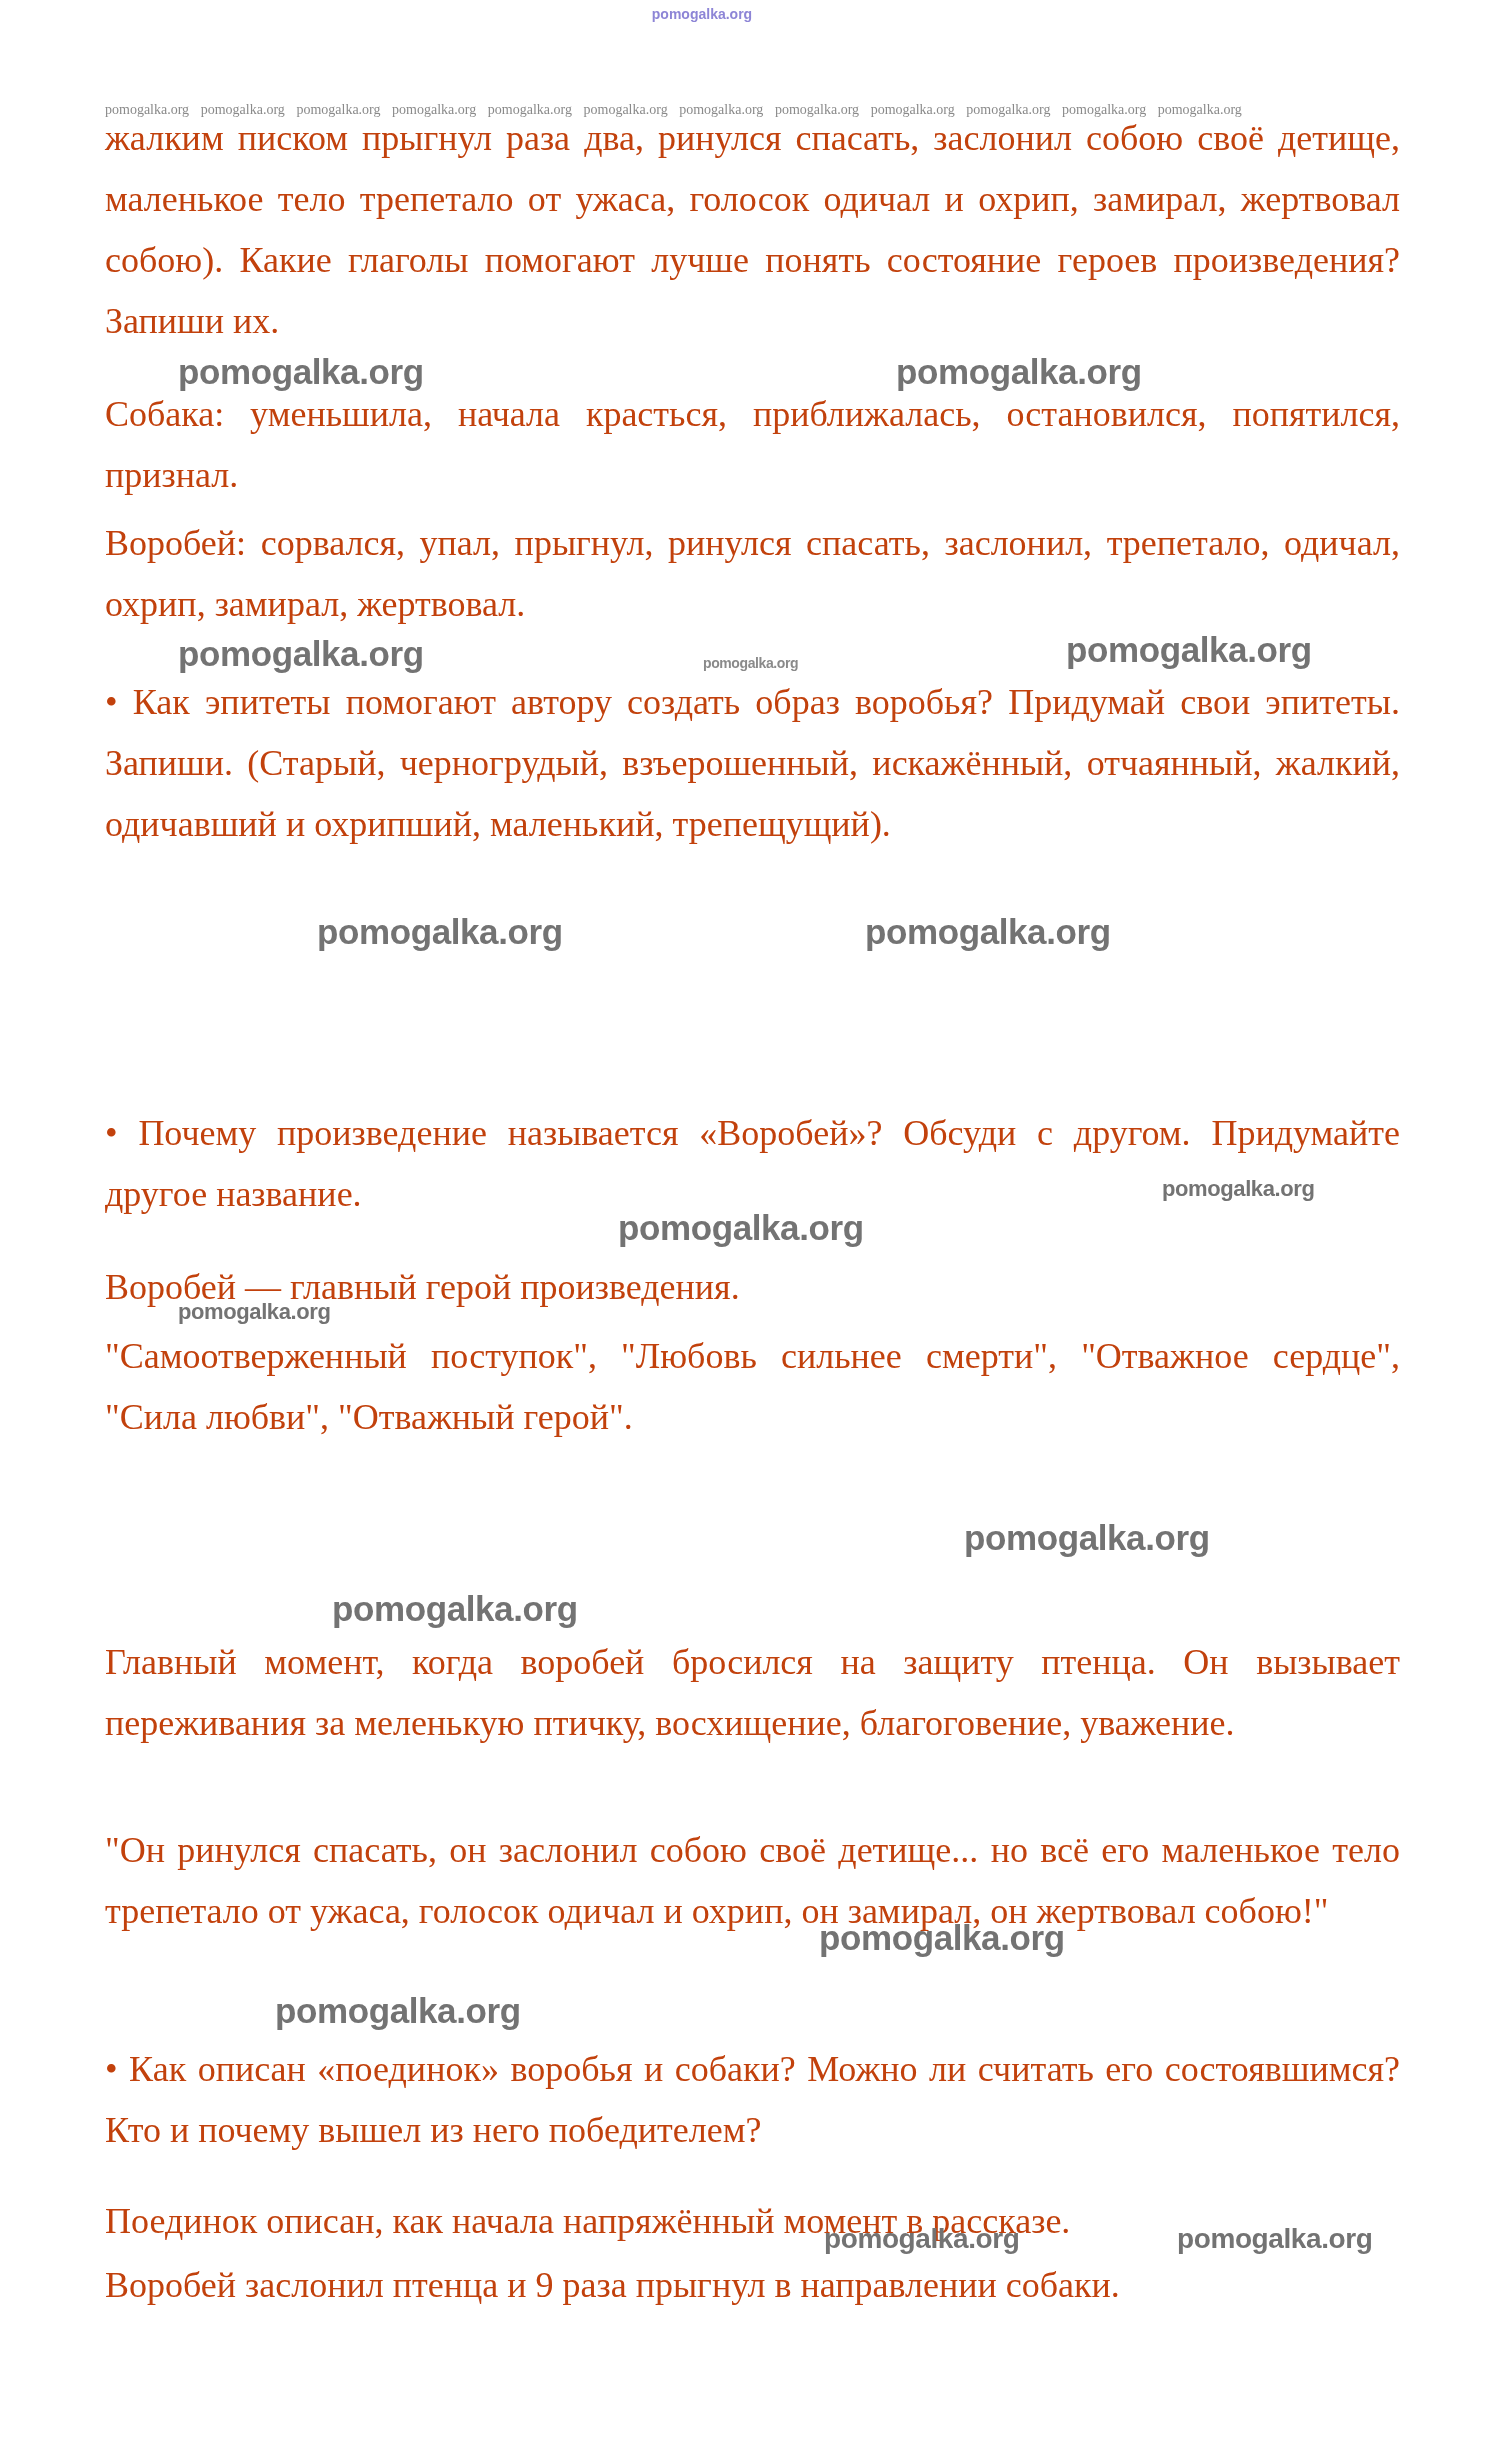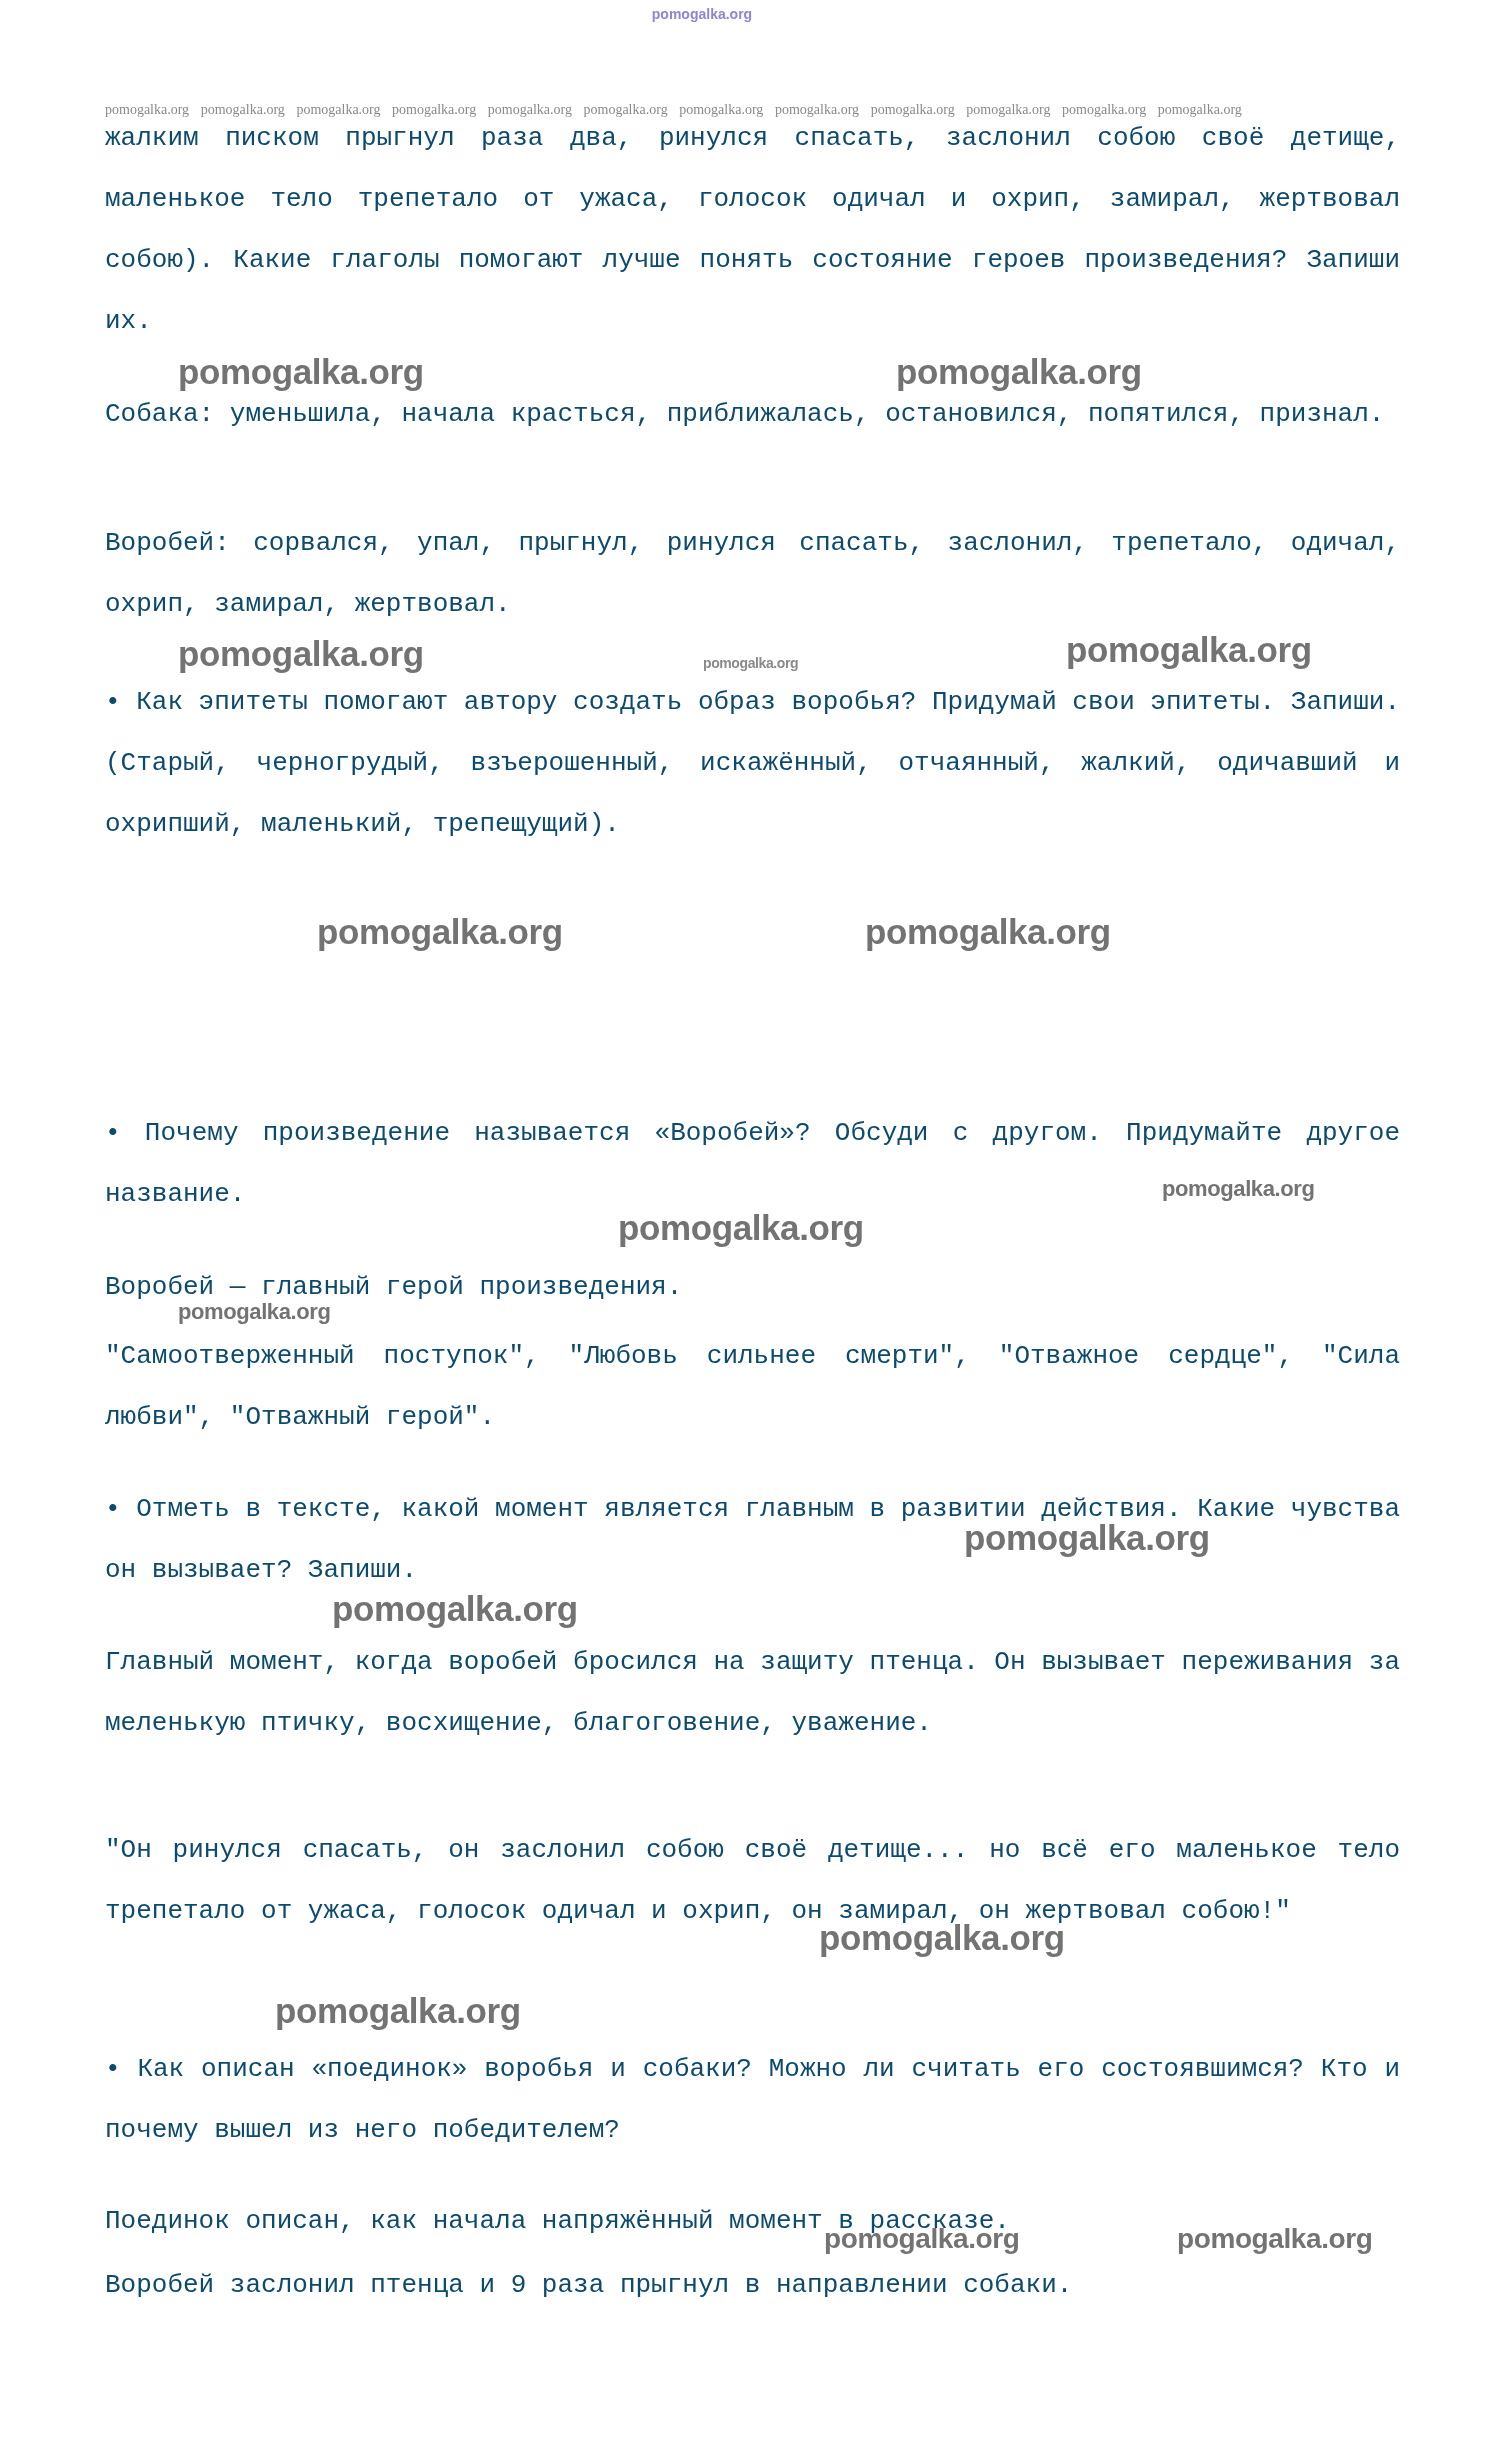--- a/index.html
+++ b/index.html
@@ -11,25 +11,25 @@
     position: relative;
     width: 1404px;
     height: 2438px;
     background: #ffffff;
     overflow: hidden;
   }
   .para {
     position: absolute;
     left: 105px;
     width: 1295px;
-    font-family: Liberation Mono, monospace;
-    font-size: 26px;
+    font-family: Liberation Serif, serif;
+    font-size: 36px;
     line-height: 61px;
     text-align: justify;
-    color: #0c4a6e;
+    color: #c2410c;
   }
   .wm {
     position: absolute;
     font-family: "Liberation Sans", sans-serif;
     font-weight: bold;
     color: #737373;
     white-space: nowrap;
     letter-spacing: -0.4px;
   }
   .wm-big   { font-size: 35px; }
@@ -81,21 +81,20 @@
     <span class="wm-tiny">pomogalka.org</span>
   </div>
 
   <div class="para" style="top:108px">жалким писком прыгнул раза два, ринулся спасать, заслонил собою своё детище, маленькое тело трепетало от ужаса, голосок одичал и охрип, замирал, жертвовал собою). Какие глаголы помогают лучше понять состояние героев произведения? Запиши их.</div>
   <div class="para" style="top:384px">Собака: уменьшила, начала красться, приближалась, остановился, попятился, признал.</div>
   <div class="para" style="top:513px">Воробей: сорвался, упал, прыгнул, ринулся спасать, заслонил, трепетало, одичал, охрип, замирал, жертвовал.</div>
   <div class="para" style="top:672px">• Как эпитеты помогают автору создать образ воробья? Придумай свои эпитеты. Запиши. (Старый, черногрудый, взъерошенный, искажённый, отчаянный, жалкий, одичавший и охрипший, маленький, трепещущий).</div>
   <div class="para" style="top:1103px">• Почему произведение называется «Воробей»? Обсуди с другом. Придумайте другое название.</div>
   <div class="para" style="top:1257px">Воробей — главный герой произведения.</div>
   <div class="para" style="top:1326px">"Самоотверженный поступок", "Любовь сильнее смерти", "Отважное сердце", "Сила любви", "Отважный герой".</div>
-  <div class="para" style="top:1479px">• Отметь в тексте, какой момент является главным в развитии действия. Какие чувства он вызывает? Запиши.</div>
   <div class="para" style="top:1632px">Главный момент, когда воробей бросился на защиту птенца. Он вызывает переживания за меленькую птичку, восхищение, благоговение, уважение.</div>
   <div class="para" style="top:1820px">"Он ринулся спасать, он заслонил собою своё детище... но всё его маленькое тело трепетало от ужаса, голосок одичал и охрип, он замирал, он жертвовал собою!"</div>
   <div class="para" style="top:2039px">• Как описан «поединок» воробья и собаки? Можно ли считать его состоявшимся? Кто и почему вышел из него победителем?</div>
   <div class="para" style="top:2191px">Поединок описан, как начала напряжённый момент в рассказе.</div>
   <div class="para" style="top:2255px">Воробей заслонил птенца и 9 раза прыгнул в направлении собаки.</div>
 
   <span class="wm wm-big" style="left:178px;  top:352px">pomogalka.org</span>
   <span class="wm wm-big" style="left:896px; top:352px">pomogalka.org</span>
 
   <span class="wm wm-big" style="left:178px;  top:634px">pomogalka.org</span>

